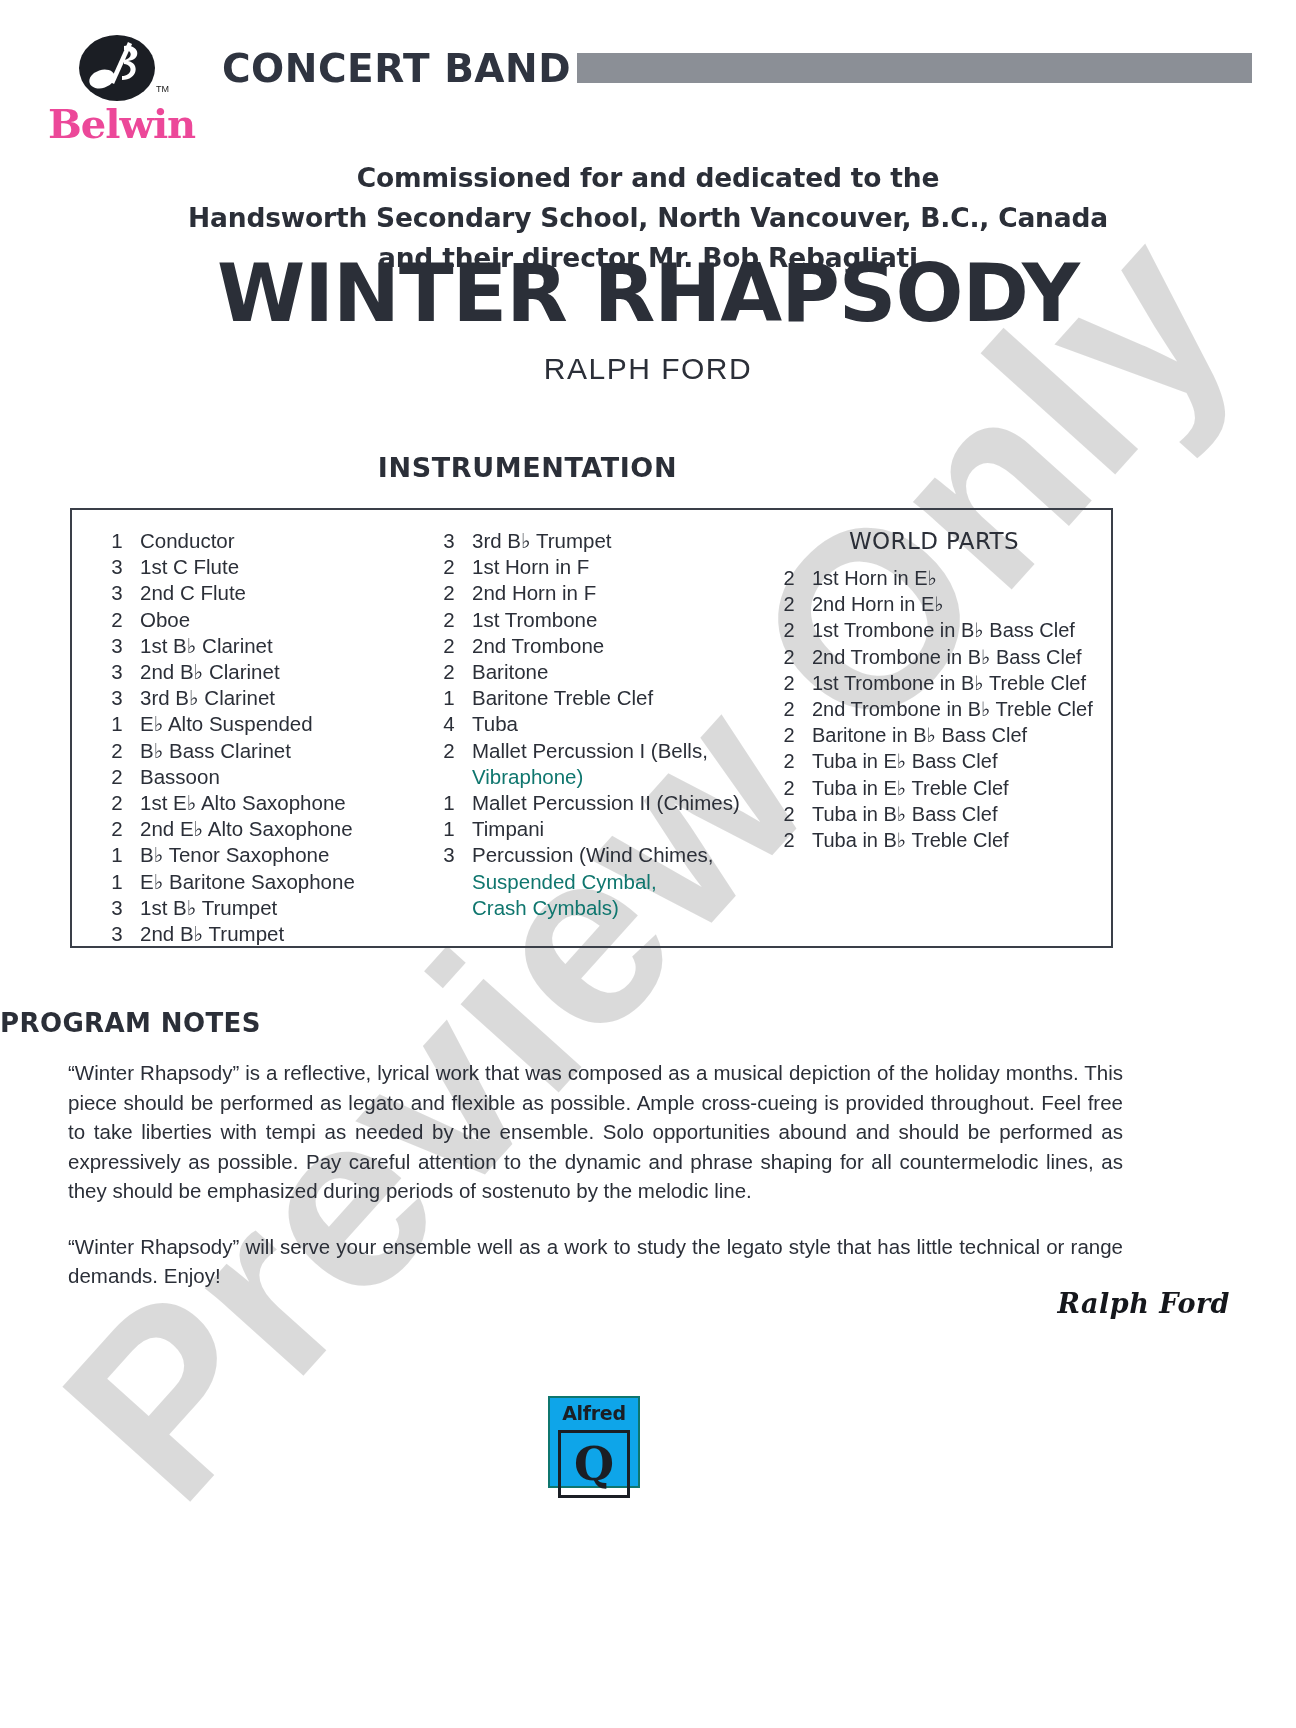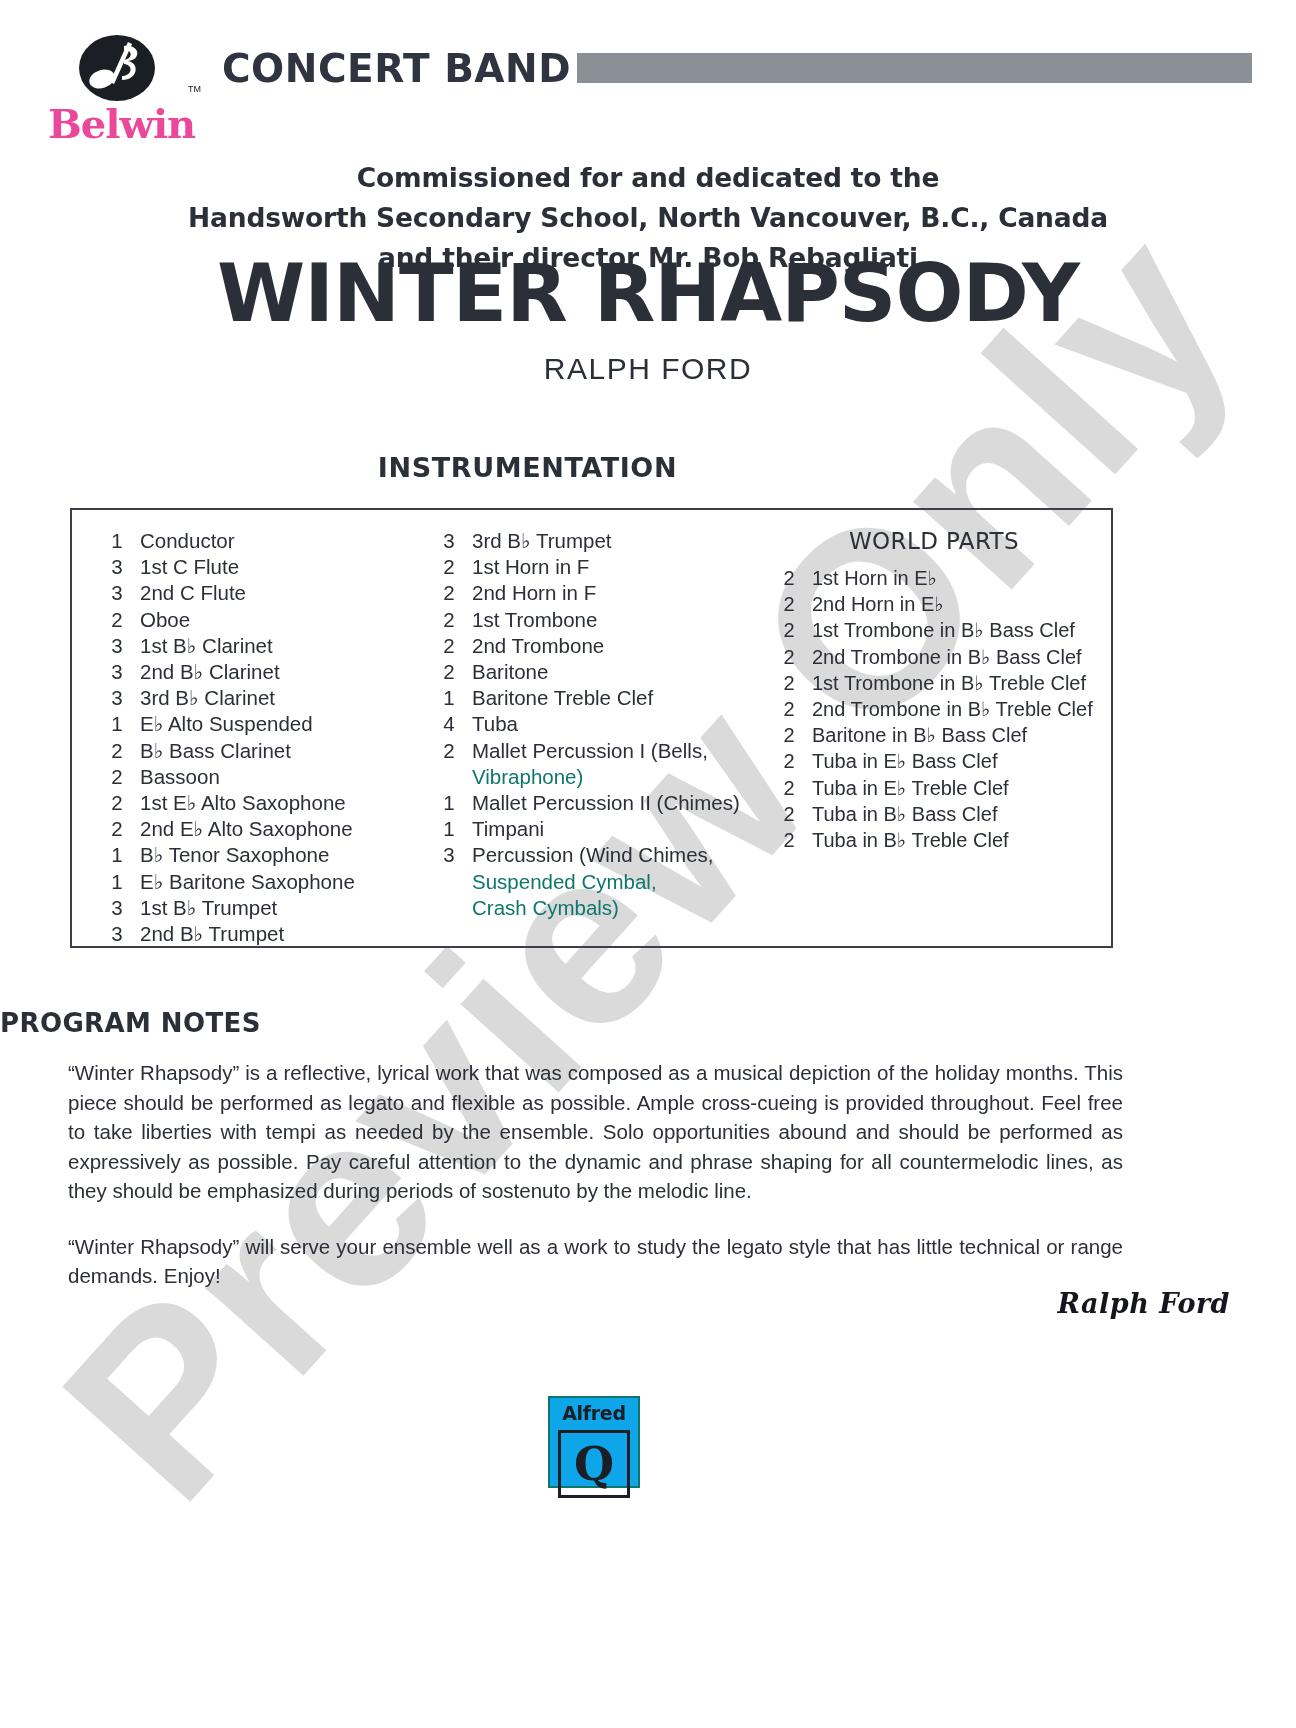--- a/index.html
+++ b/index.html
@@ -62,21 +62,20 @@
     top: 0px;
     width: 78px;
     height: 68px;
   }
   #belwin-tm {
     position: absolute;
     left: 108px;
     top: 50px;
     font-size: 9px;
     color: #1b1b1b;
-    margin-left: 32px;
   }
   #belwin-word {
     position: absolute;
     left: 0px;
     top: 66px;
     font-family: "DejaVu Serif", serif;
     font-size: 40px;
     font-weight: bold;
     letter-spacing: -1px;
     color: #ec4899;

